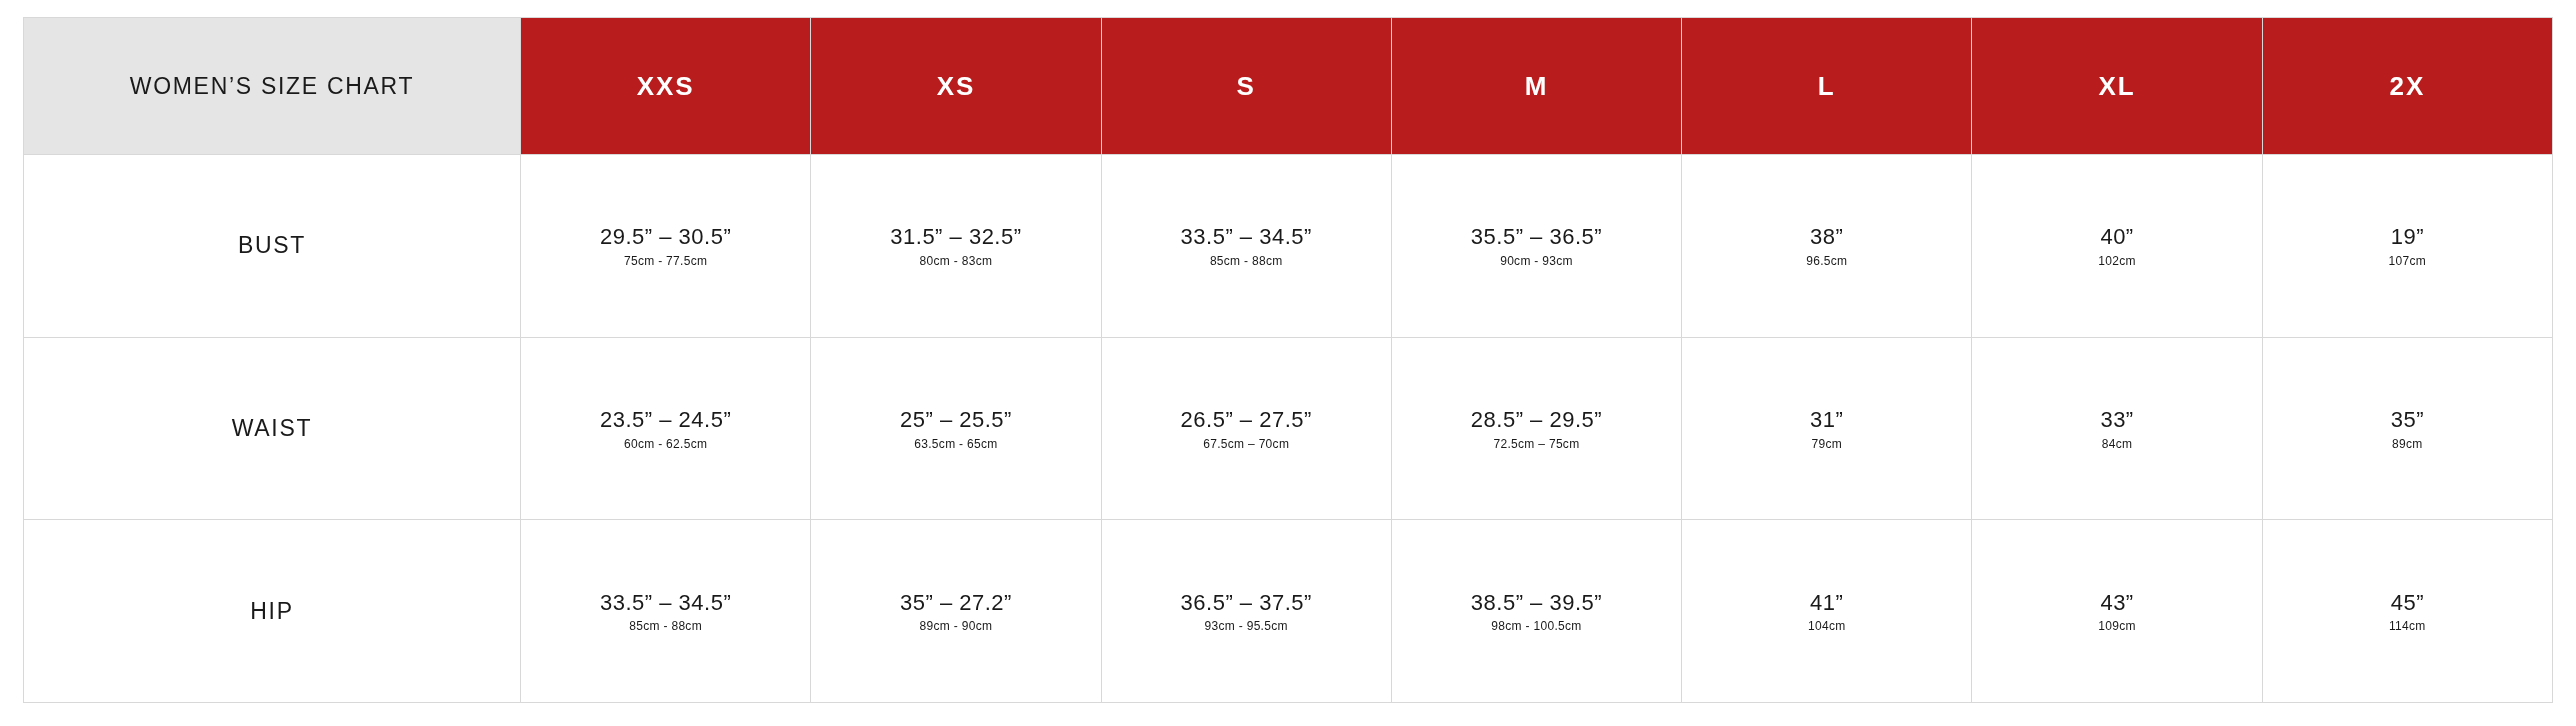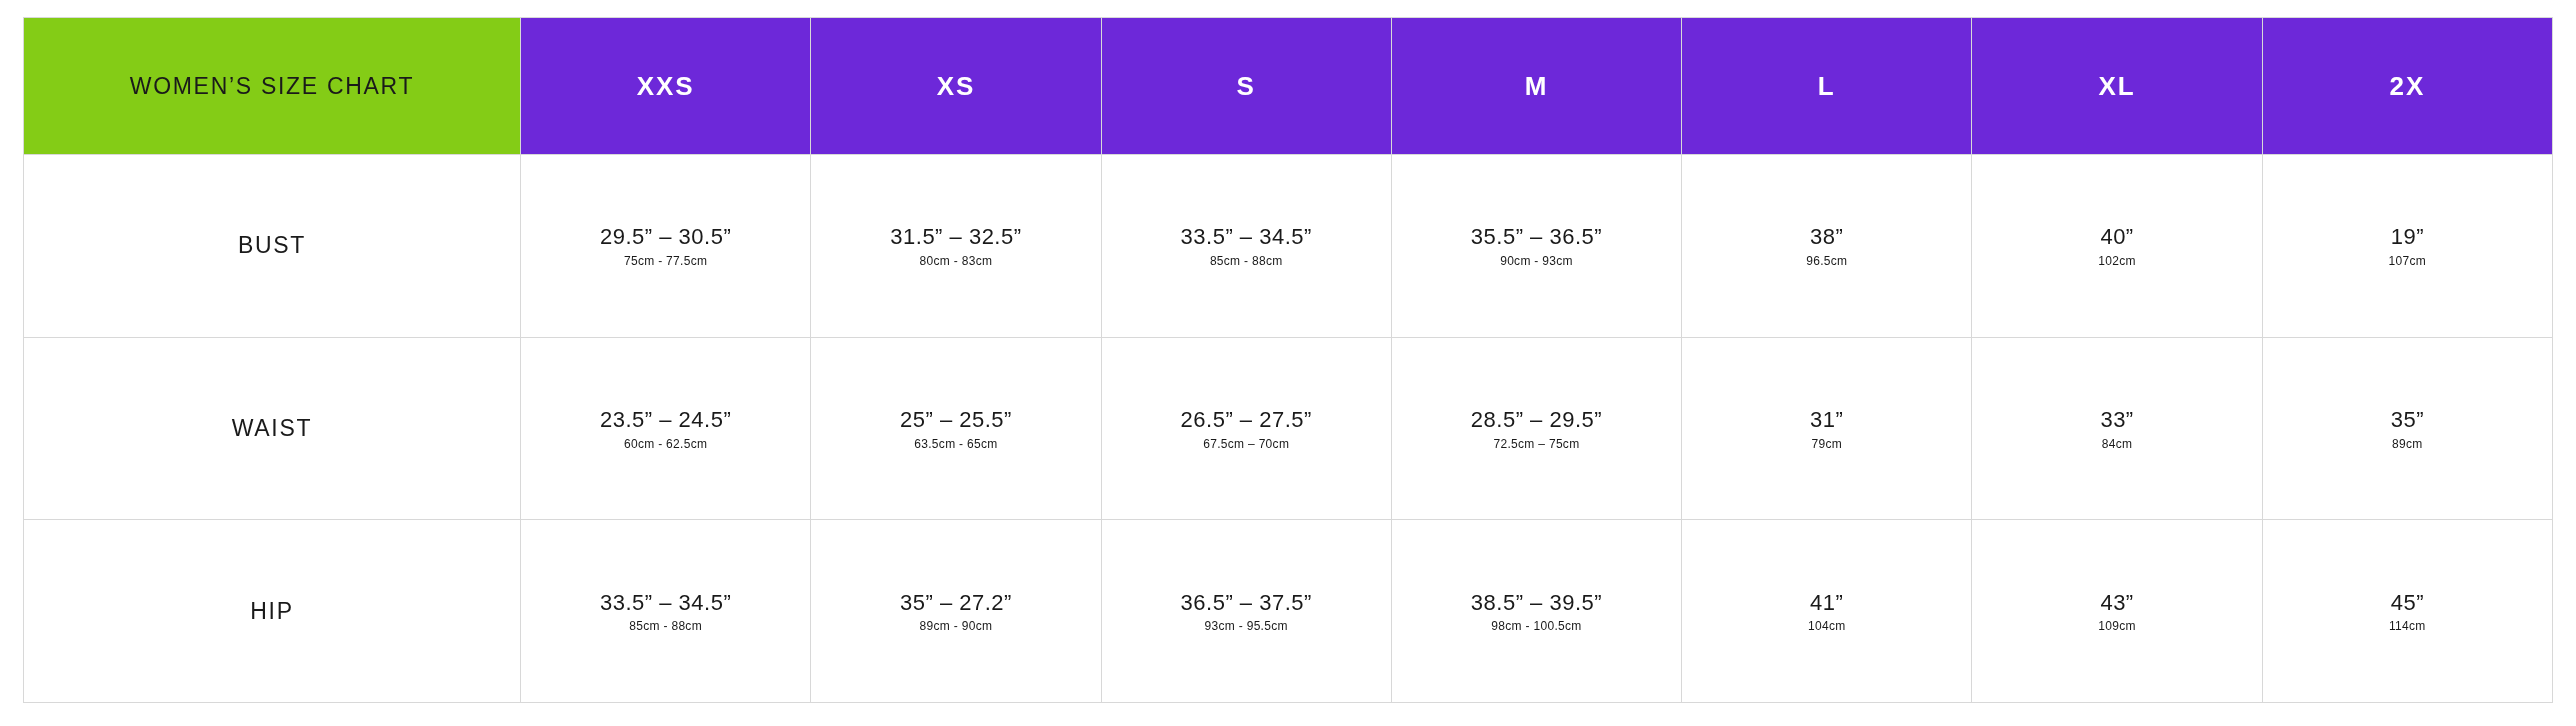--- a/index.html
+++ b/index.html
@@ -32,31 +32,31 @@
   table.size-chart td,
   table.size-chart th {
     border: 0.8px solid #d8d8d8;
     text-align: center;
     vertical-align: middle;
     padding: 0;
   }
 
   
   .hdr-title {
-    background: #84cc16;
+    background: #e5e5e5;
     color: #1a1a1a;
     font-size: 23px;
     letter-spacing: 1.7px;
     font-weight: 400;
     width: 496px;
     height: 136px;
     border-color: #d8d8d8;
   }
   .hdr-size {
-    background: #6d28d9;
+    background: #b91c1c;
     color: #ffffff;
     font-size: 26px;
     font-weight: 700;
     letter-spacing: 1.9px;
     height: 136px;
     border-color: #000000;
   }
 
   
   .row-label {

